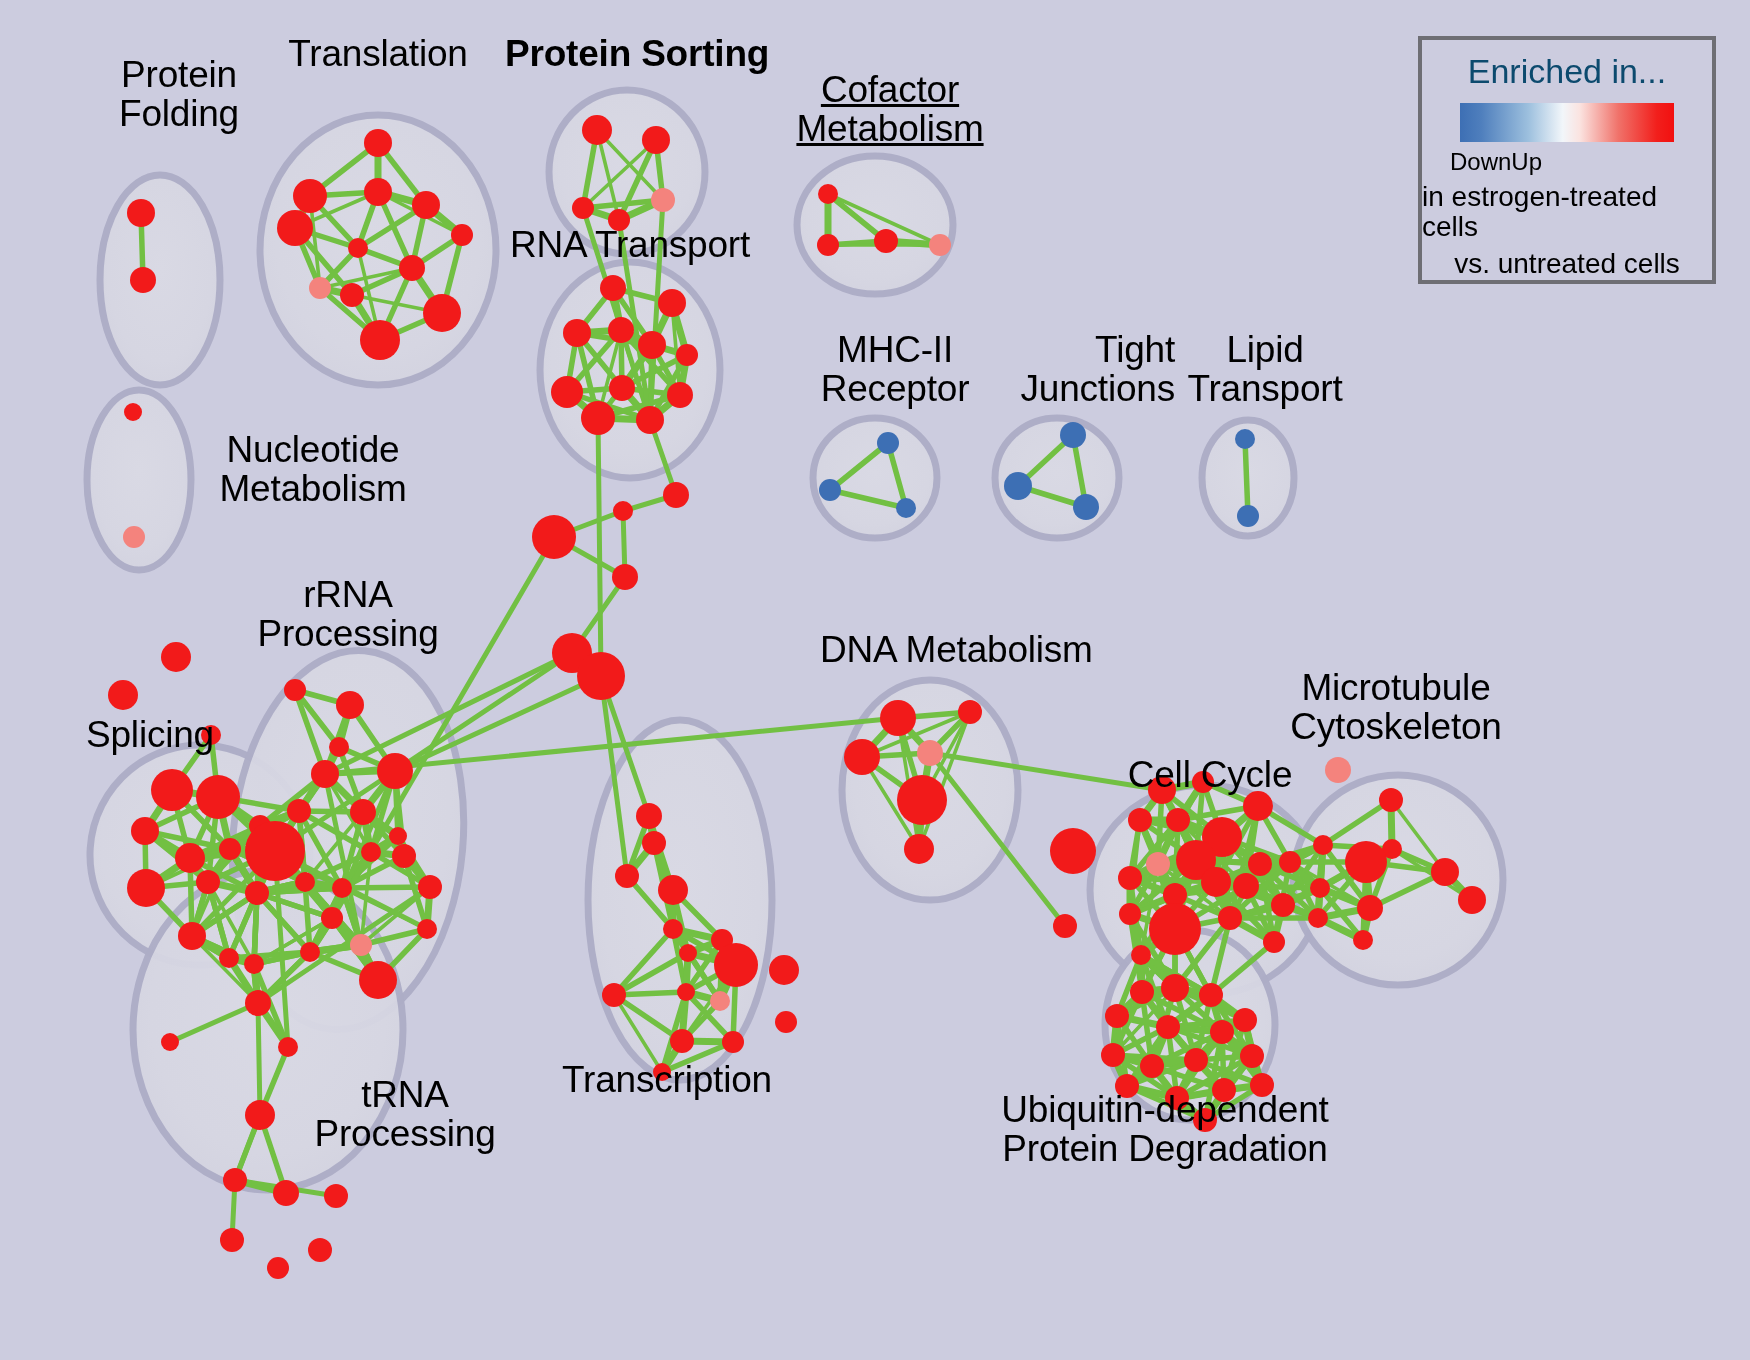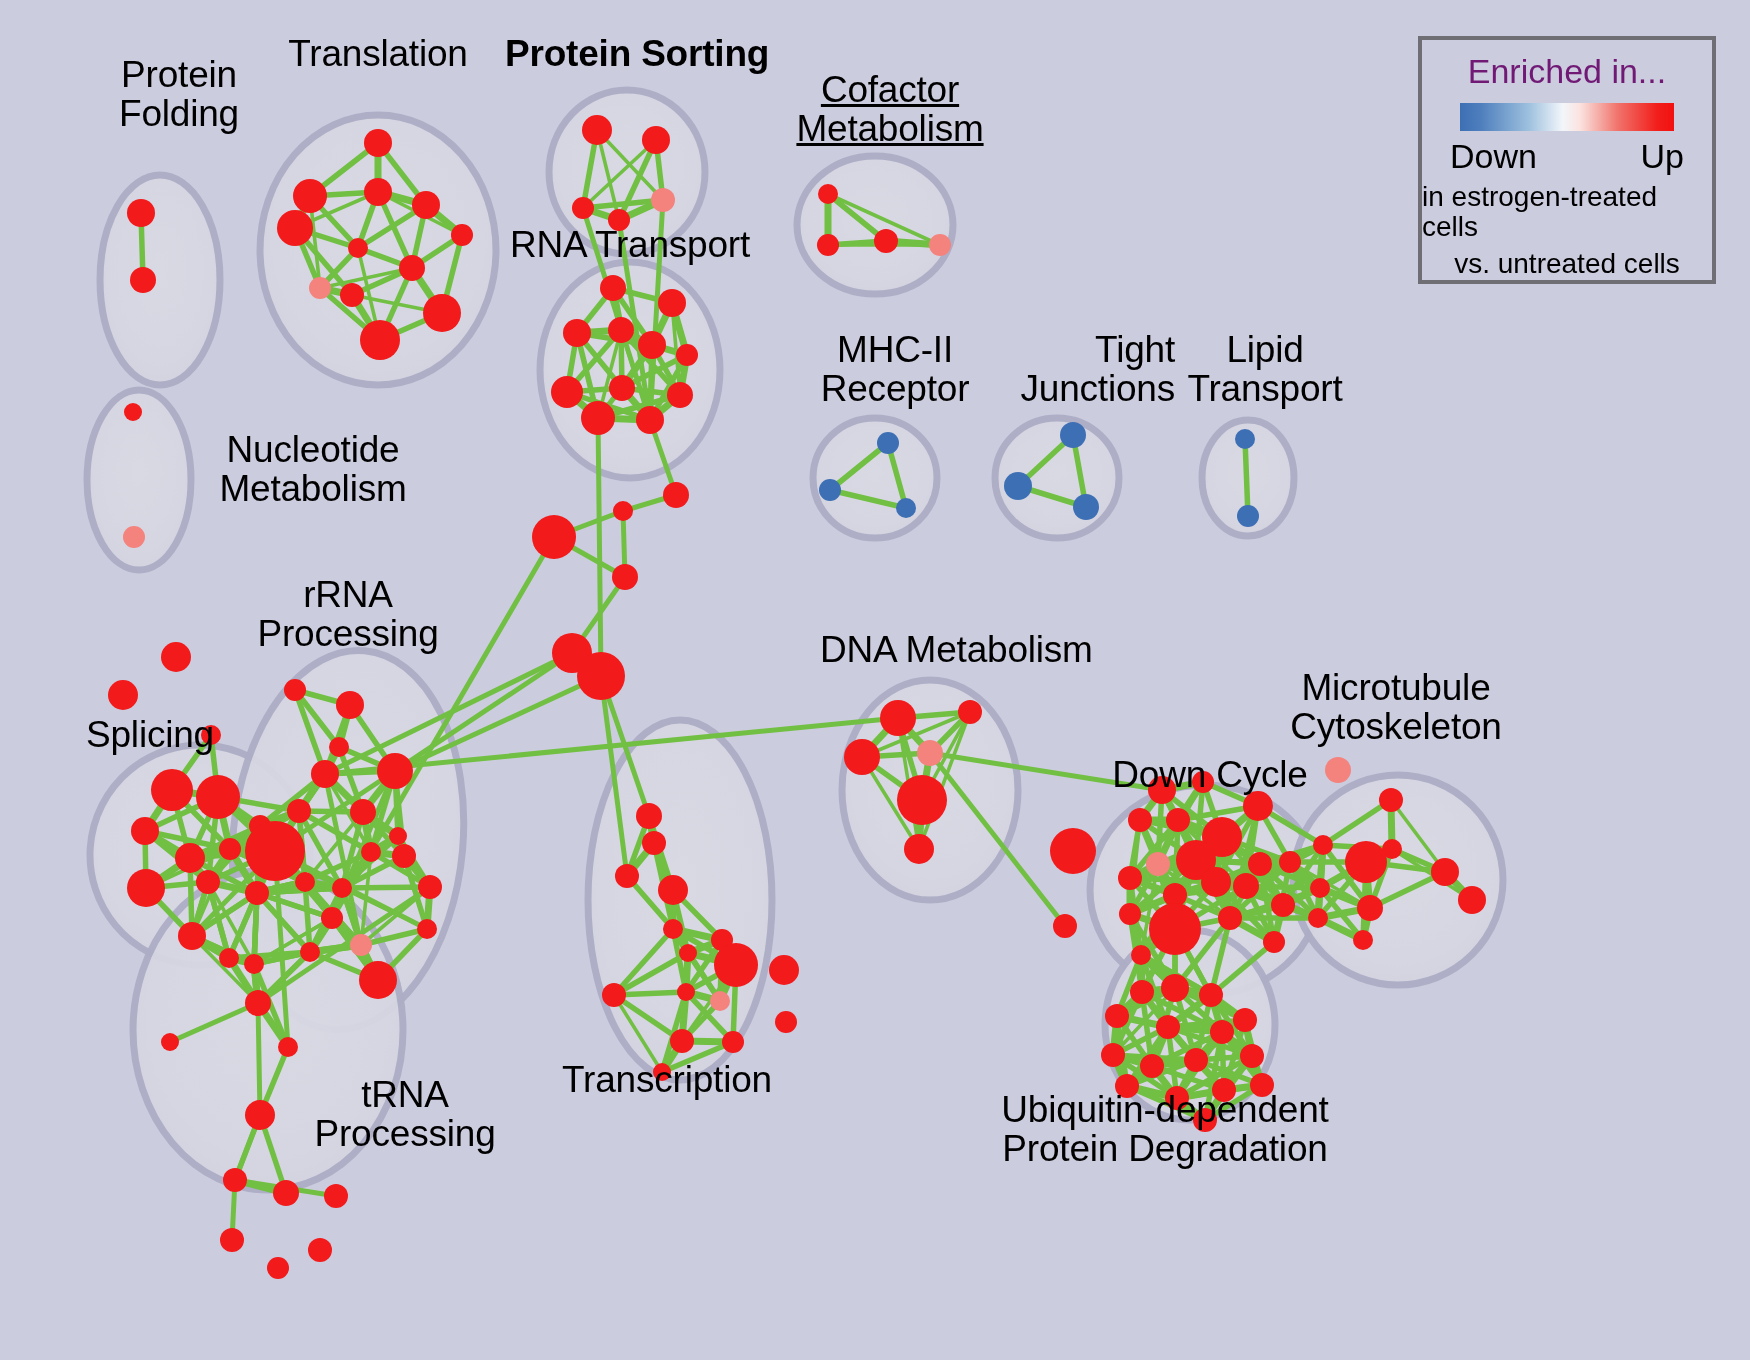--- a/index.html
+++ b/index.html
@@ -4,24 +4,24 @@
 <style>
   html,body{margin:0;padding:0;background:#ccccdf;}
   #stage{position:relative;width:1750px;height:1360px;background:#ccccdf;overflow:hidden;
          font-family:"Liberation Sans",sans-serif;}
   #net{position:absolute;left:0;top:0;width:1750px;height:1360px;}
   .lbl{position:absolute;color:#000;font-size:37px;line-height:1.06;font-weight:400;
        text-align:center;white-space:pre;letter-spacing:-0.2px;}
   #legend{position:absolute;left:1418px;top:36px;width:298px;height:248px;
           background:#ccccdf;border:4px solid #6e6e74;box-sizing:border-box;
           display:flex;flex-direction:column;align-items:center;}
-  #legend .ltitle{font-size:34px;margin-top:12px;color:#701a75;}
+  #legend .ltitle{font-size:34px;margin-top:12px;color:#0c4a6e;}
   #legend .bar{width:214px;height:58px;margin-top:12px;
        background:linear-gradient(to right,#3d6fb4 0%,#4f7fbd 10%,#9dc0de 32%,#f2f6fa 48%,#fbe3e0 56%,#f0726a 74%,#f21f1c 92%,#f21010 100%);}
-  #legend .ends{width:234px;display:flex;justify-content:space-between;margin-top:6px;font-size:34px;}
+  #legend .ends{width:234px;display:flex;justify-content:flex-start;margin-top:6px;font-size:24px;}
   #legend .sub{font-size:28px;margin-top:6px;color:#000;text-align:left;line-height:1.1;}
 </style>
 </head>
 <body>
 
 <div id="stage">
 
   <svg id="net" viewBox="0 0 1750 1360">
     <defs>
       <radialGradient id="cg" cx="50%" cy="45%" r="62%">
@@ -827,21 +827,21 @@
 Junctions</div>
       <div class="lbl" style="left: 1170px; top: 330px; width: 190px;">Lipid
 Transport</div>
       <div class="lbl" style="left: 60px; top: 715px; width: 180px;">Splicing</div>
       <div class="lbl" style="left: 248px; top: 575px; width: 200px;">rRNA
 Processing</div>
       <div class="lbl" style="left: 305px; top: 1075px; width: 200px;">tRNA
 Processing</div>
       <div class="lbl" style="left: 552px; top: 1060px; width: 230px;">Transcription</div>
       <div class="lbl" style="left: 820px; top: 630px; width: 250px;">DNA Metabolism</div>
-      <div class="lbl" style="left: 1110px; top: 755px; width: 200px;">Down Cycle</div>
+      <div class="lbl" style="left: 1110px; top: 755px; width: 200px;">Cell Cycle</div>
       <div class="lbl" style="left: 1266px; top: 668px; width: 260px;">Microtubule
 Cytoskeleton</div>
       <div class="lbl" style="left: 995px; top: 1090px; width: 340px;">Ubiquitin-dependent
 Protein Degradation</div>
     </div>
 
   <div id="legend">
     <div class="ltitle">Enriched in...</div>
     <div class="bar"></div>
     <div class="ends">

